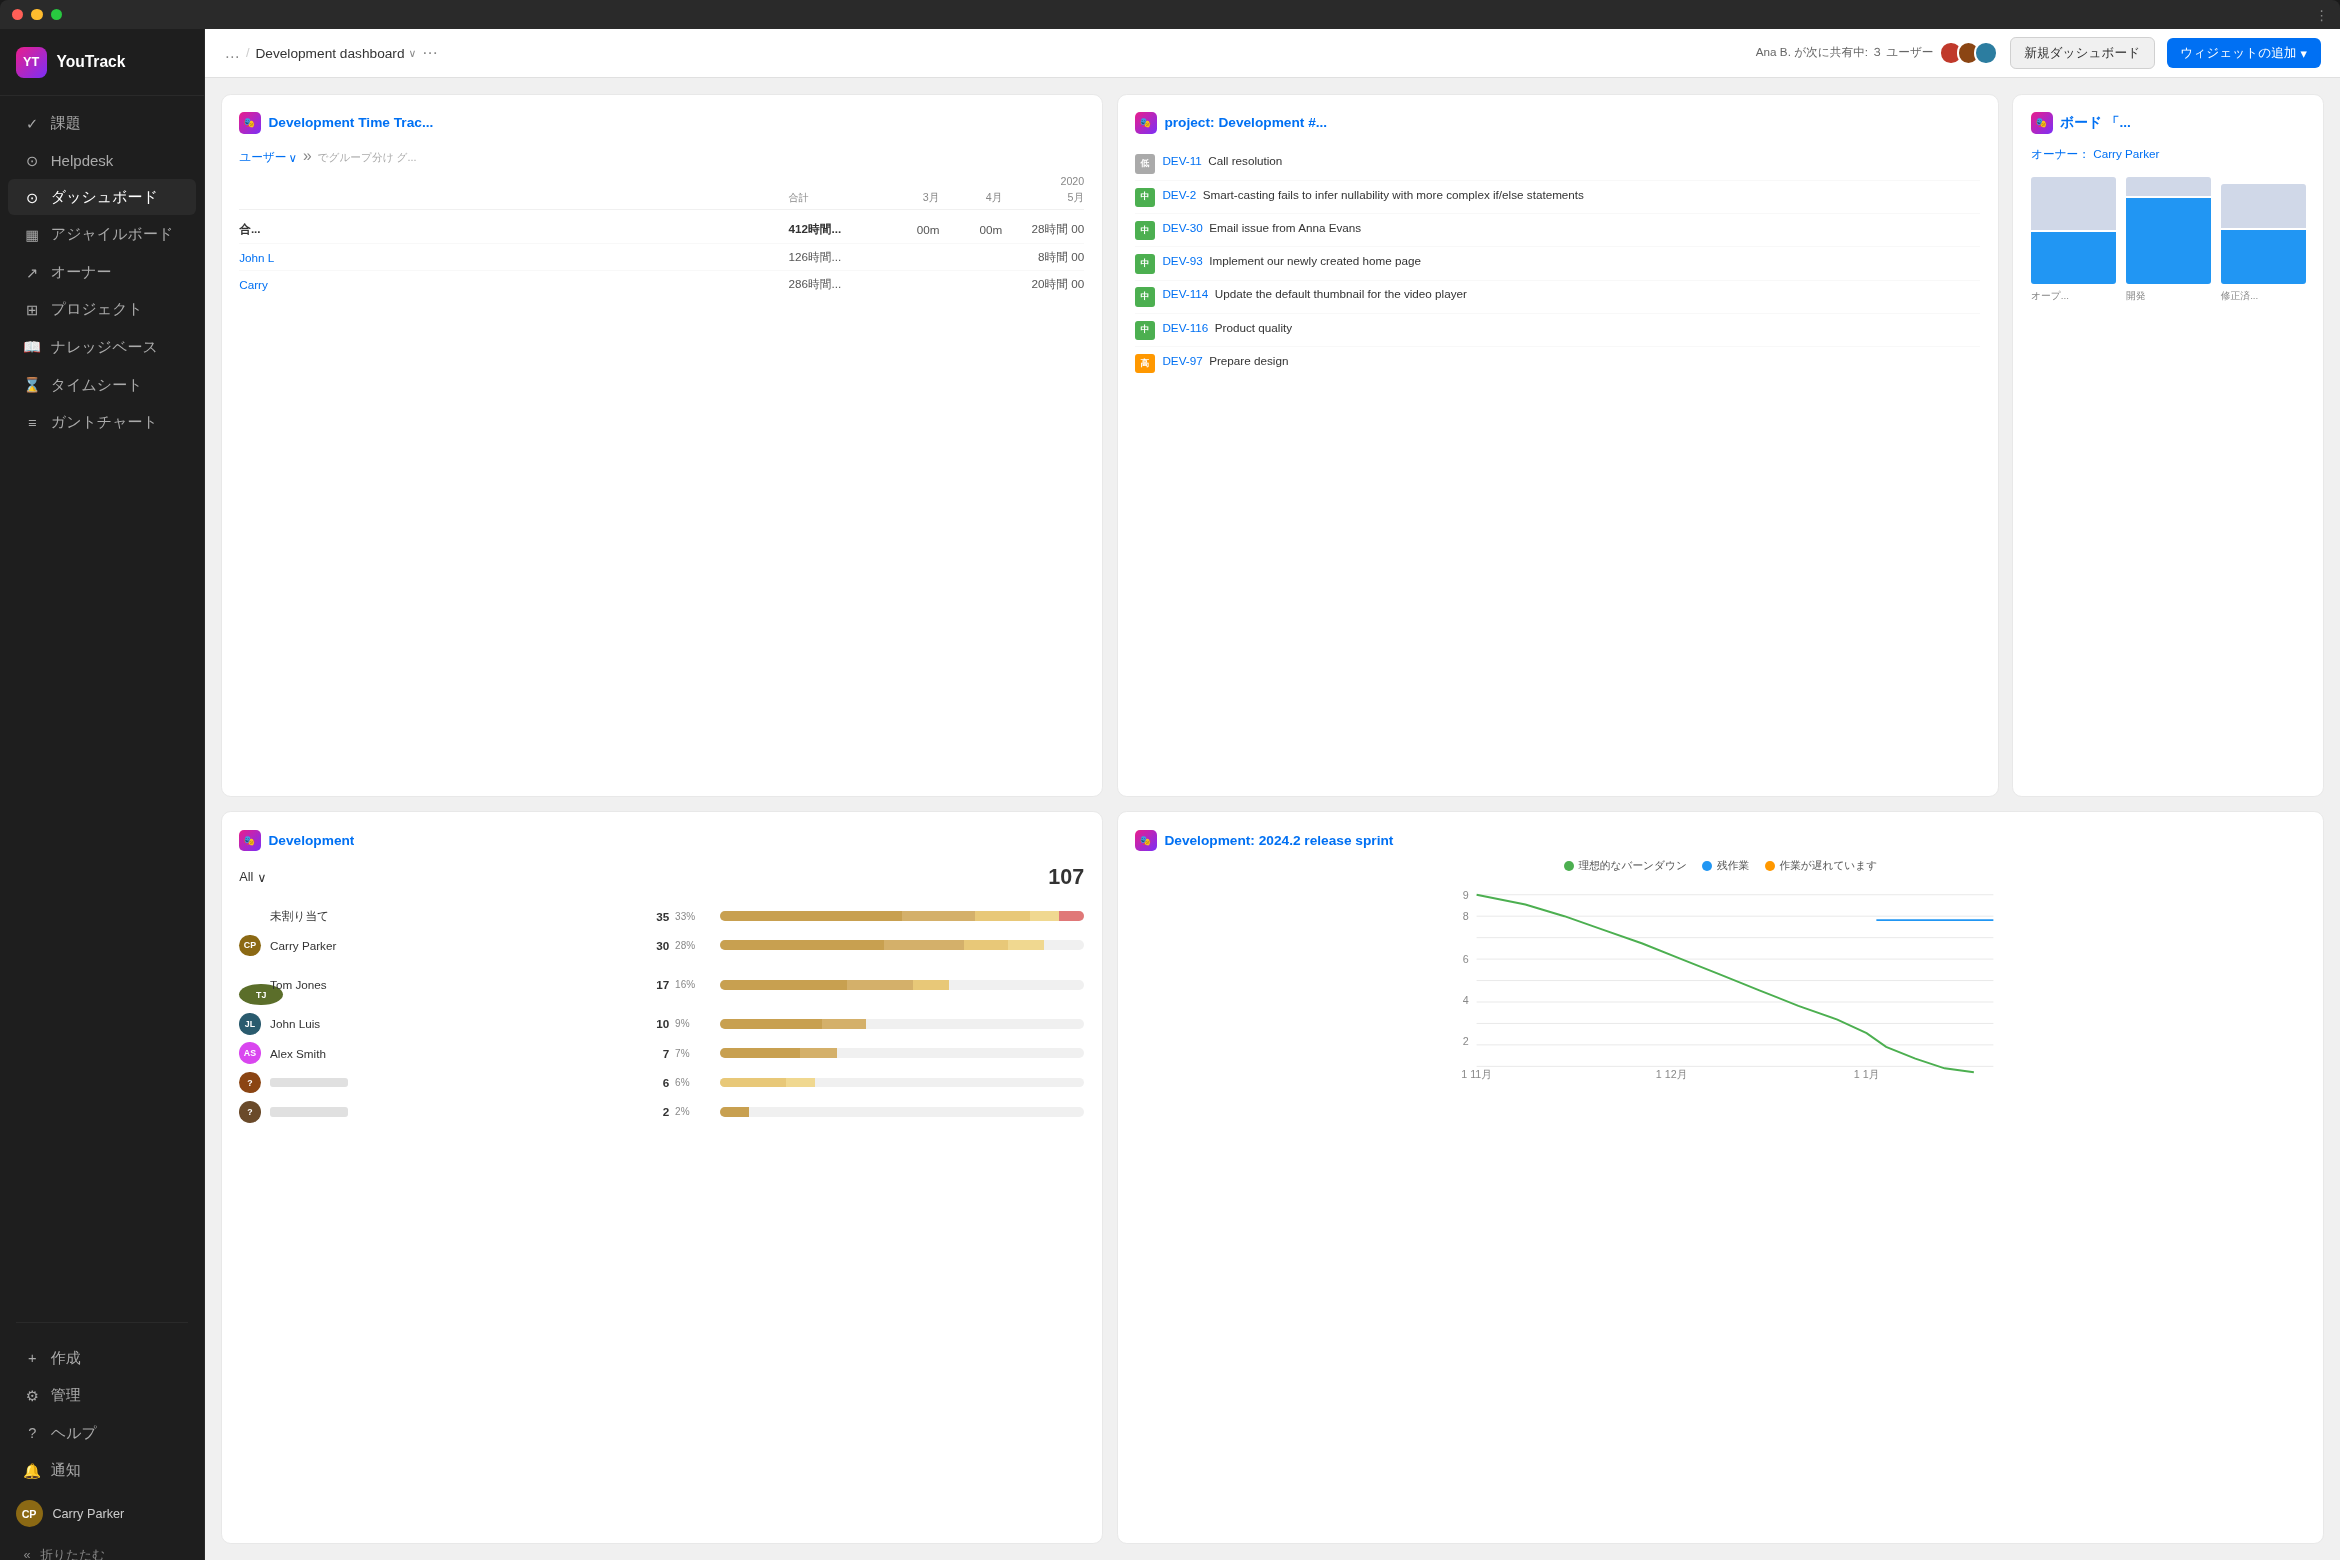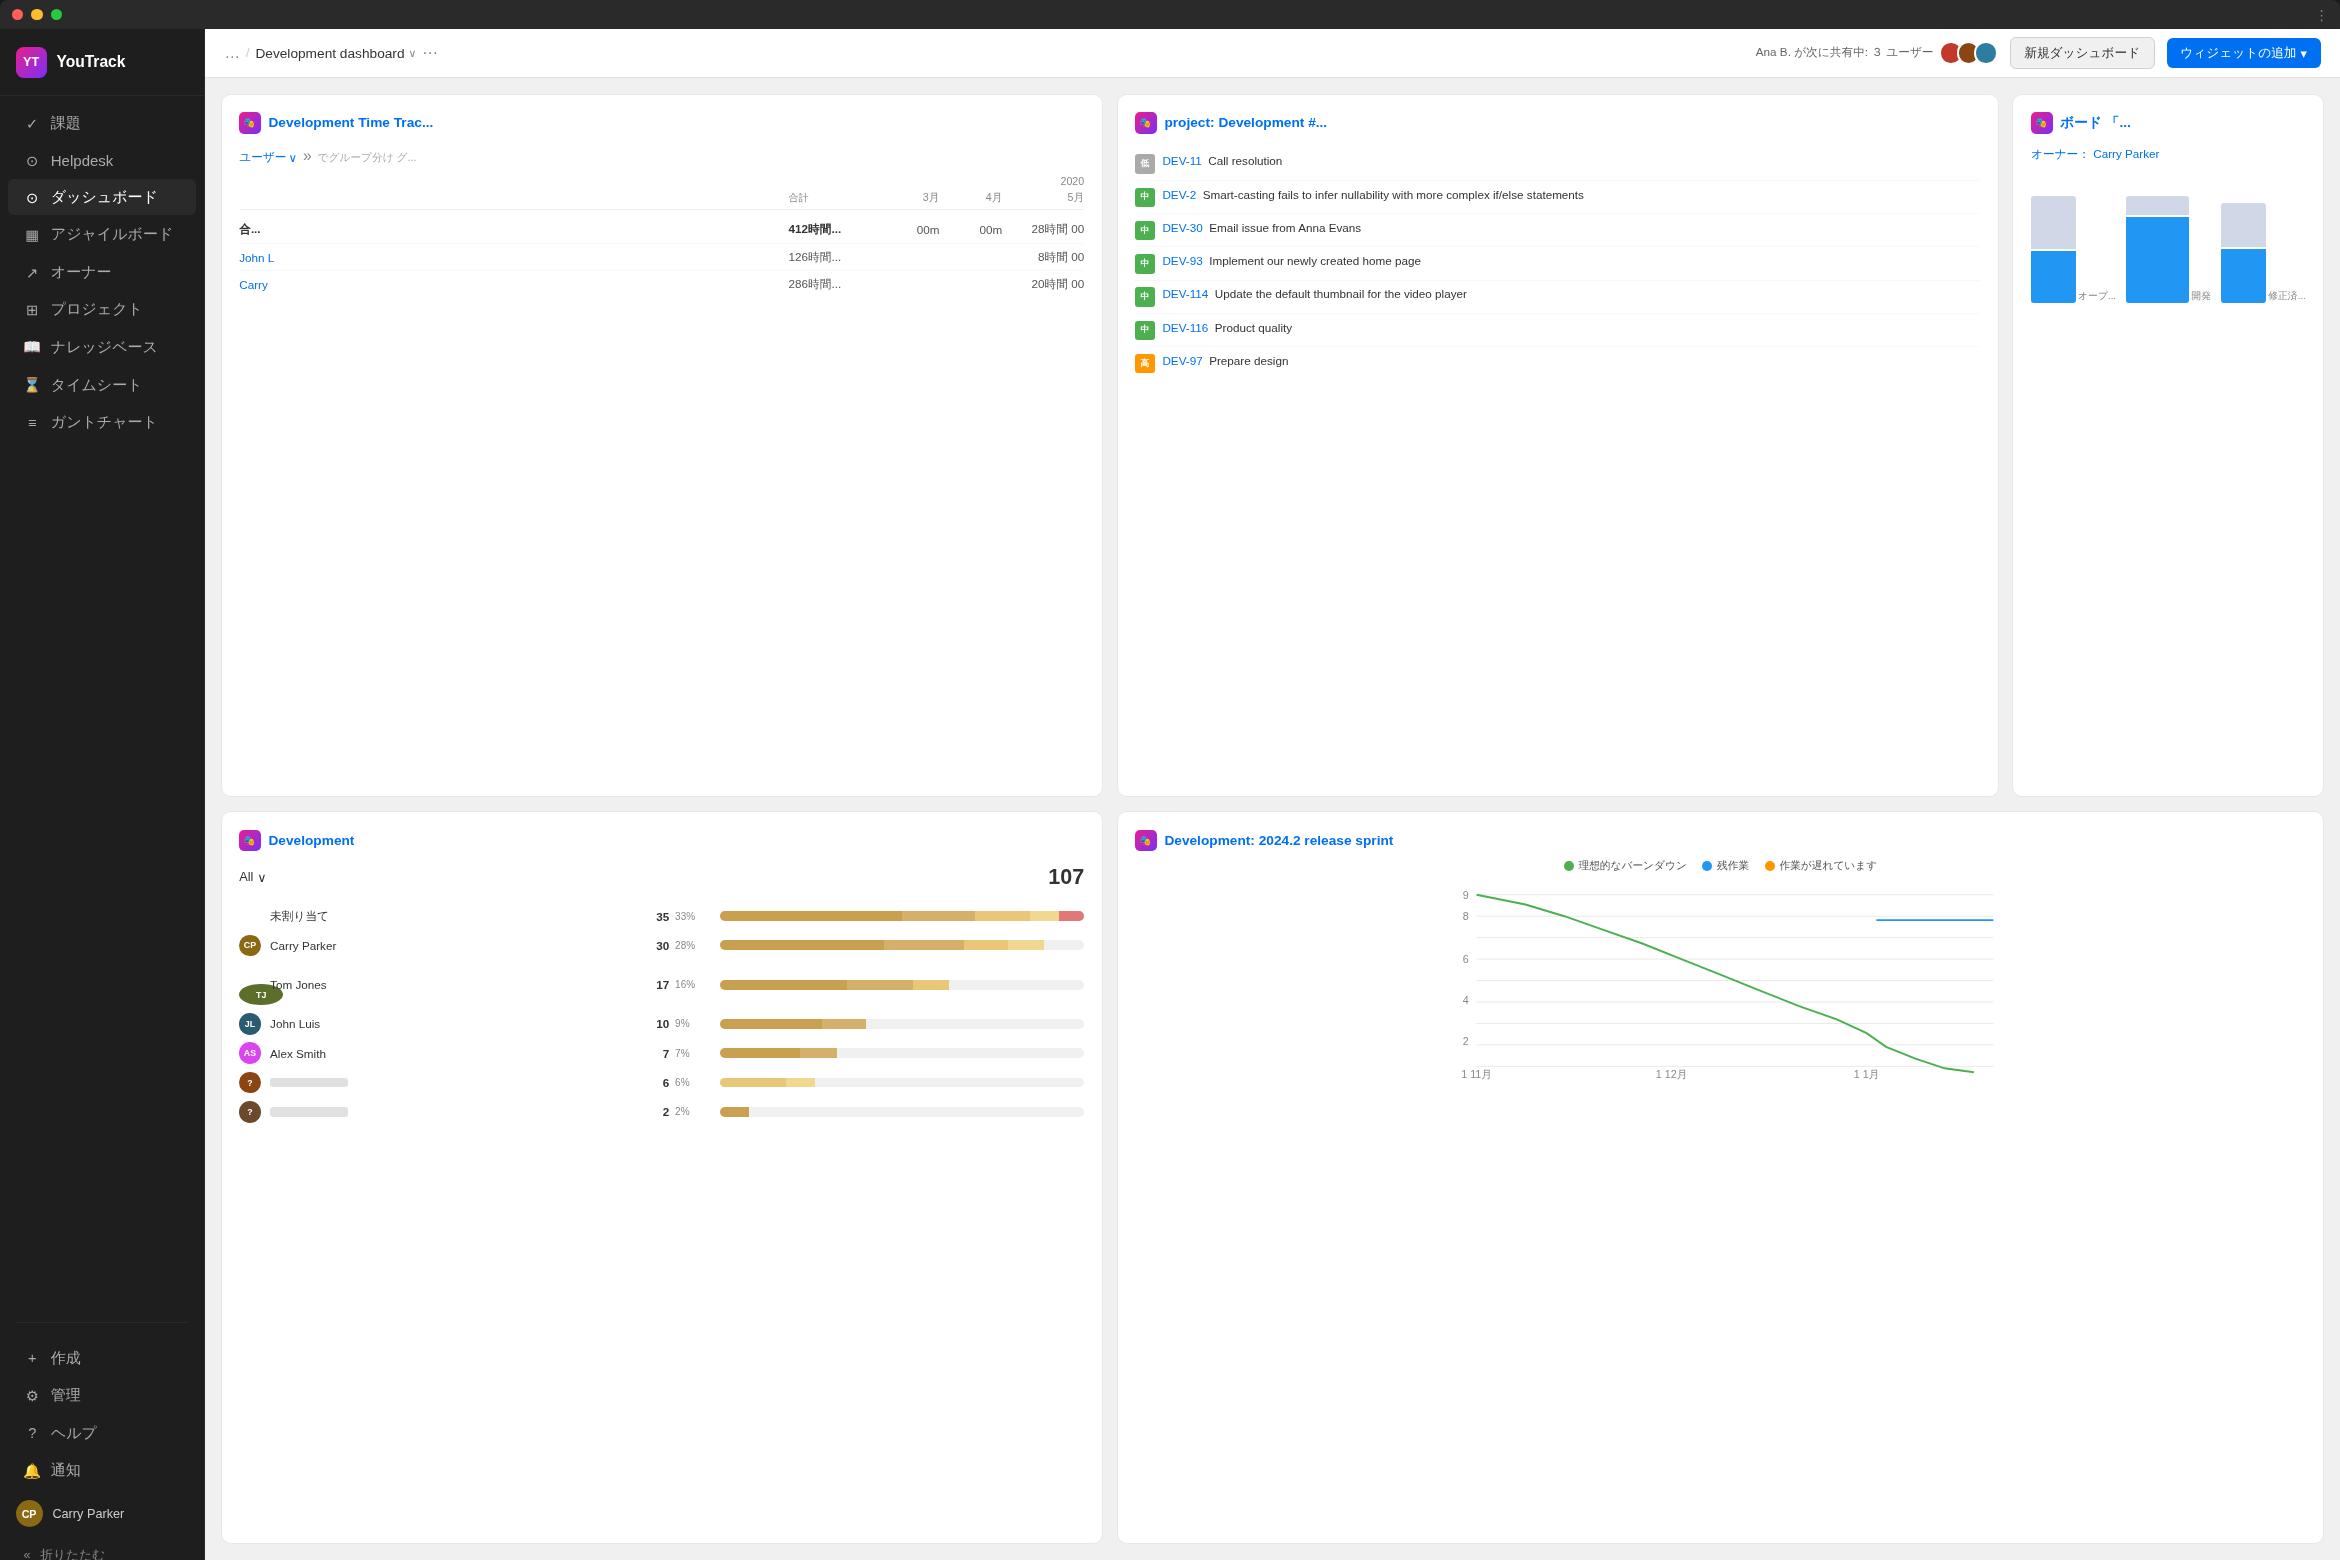--- a/index.html
+++ b/index.html
@@ -73,21 +73,21 @@
     .priority-mid { background: #4caf50; }
     .priority-high { background: #ff9800; }
     .issue-text { font-size: 11.7px; color: #333; line-height: 1.4; }
     .issue-id { color: #0070f3; font-weight: 500; }
 
     
     .board-widget { grid-column: 3; grid-row: 1; }
     .board-owner { font-size: 11.7px; color: #555; margin-bottom: 13.7px; }
     .board-owner span { color: #0070f3; font-weight: 500; }
     .board-chart { display: flex; align-items: flex-end; gap: 9.8px; height: 127px; }
-    .board-col { display: flex; flex-direction: row; align-items: flex-end; gap: 2px; flex: 1; }
+    .board-col { display: flex; flex-direction: column; align-items: flex-start; gap: 2px; flex: 1; }
     .board-bar-container { display: flex; flex-direction: column; justify-content: flex-end; height: 107px; width: 100%; gap: 2px; }
     .board-bar-top { background: #d0d8e8; border-radius: 2.9px 2.9px 0 0; width: 100%; }
     .board-bar-bottom { background: #2196f3; border-radius: 0 0 2.9px 2.9px; width: 100%; }
     .board-col-label { font-size: 9.8px; color: #888; margin-top: 3.9px; text-align: center; white-space: nowrap; }
 
     
     .dev-widget { grid-column: 1; grid-row: 2; }
     .dev-header { display: flex; align-items: center; justify-content: space-between; margin-bottom: 11.7px; }
     .dev-filter { display: flex; align-items: center; gap: 3.9px; font-size: 12.7px; color: #333; cursor: pointer; }
     .dev-total { font-size: 21.5px; font-weight: 700; color: #333; }

